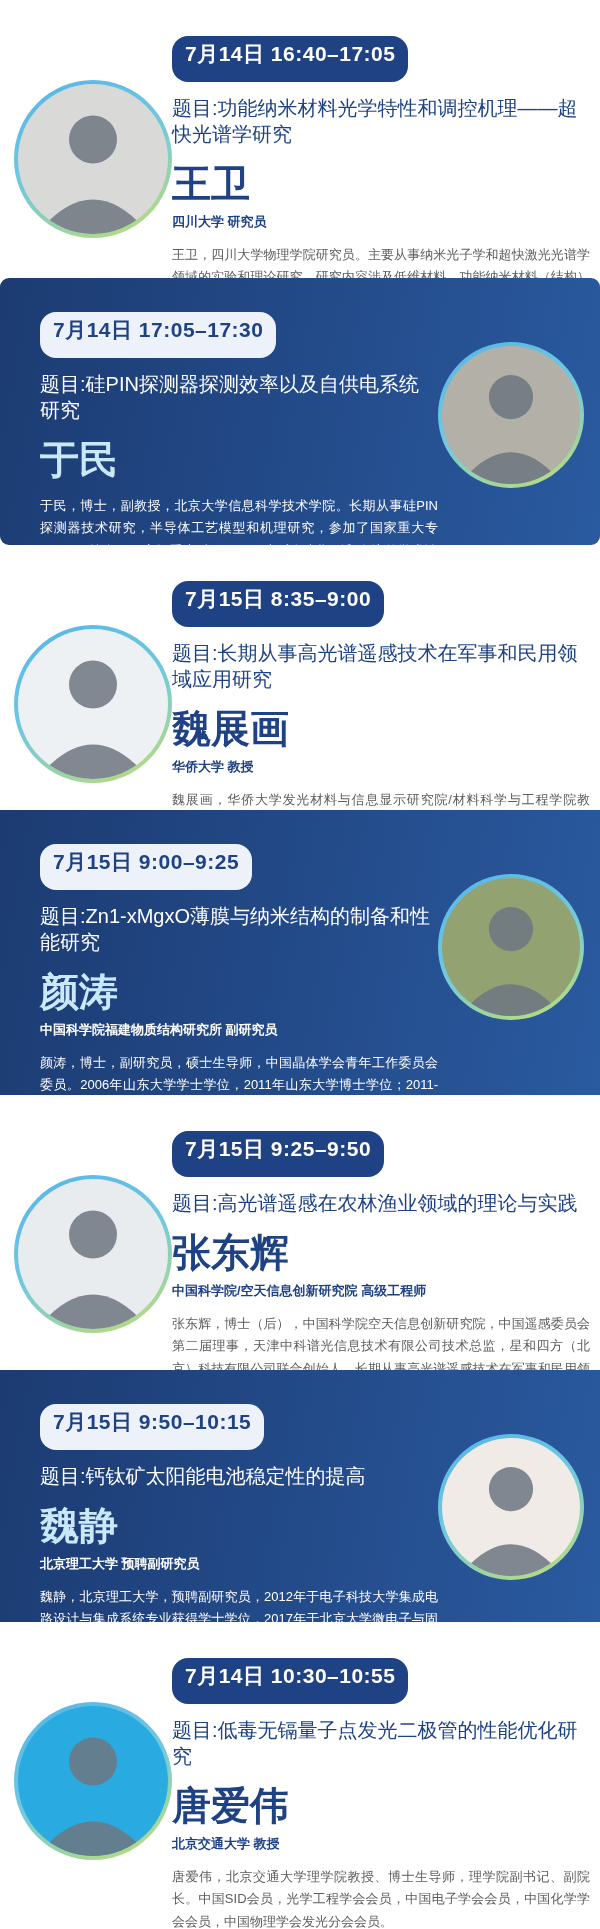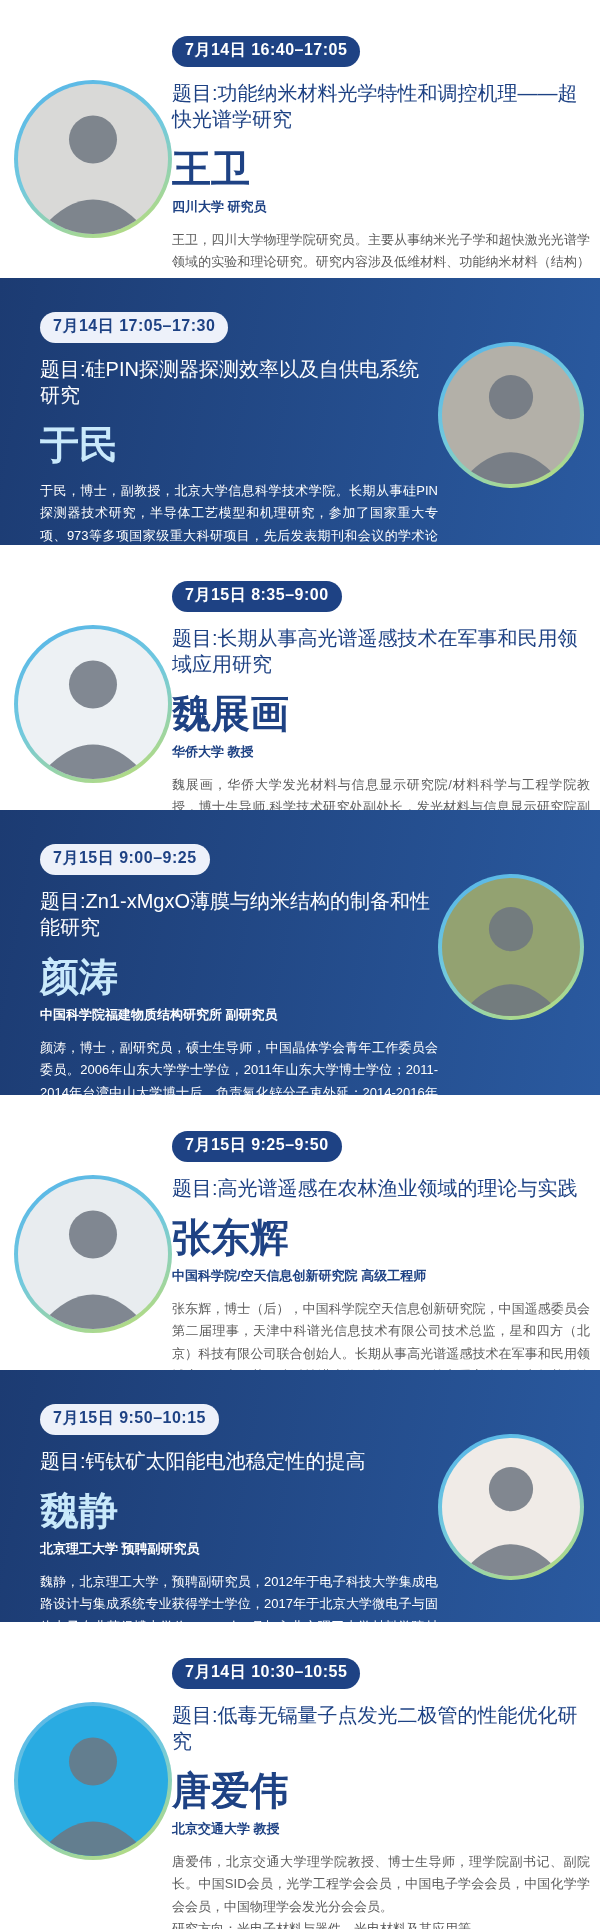--- a/index.html
+++ b/index.html
@@ -11,21 +11,21 @@
   }
   #page{width:600px;}
   .session{
     display:flex;
     box-sizing:border-box;
     overflow:hidden;
     width:600px;
   }
   
   .session:nth-of-type(1){height:278px;}
-  .session:nth-of-type(2){height:267px;}
+  .session:nth-of-type(2){height:267px;border-radius:9px;}
   .session:nth-of-type(3){height:265px;}
   .session:nth-of-type(4){height:285px;}
   .session:nth-of-type(5){height:275px;}
   .session:nth-of-type(6){height:252px;}
   .session:nth-of-type(7){height:307px;}
 
   .session.light{background:#ffffff;}
   .session.dark{background:linear-gradient(100deg,var(--dark-grad-a,#1c3b72) 0%,var(--dark-grad-b,#2a5aa0) 100%);}
 
   
@@ -45,23 +45,23 @@
   }
   .photo svg{position:absolute;left:0;top:0;width:100%;height:100%;}
 
   
   .text-col{flex:1;box-sizing:border-box;min-width:0;}
   .light .text-col{order:1;padding:36px 8px 0 0;}
   .dark  .text-col{padding:34px 0 0 40px;}
 
   .badge{
     display:inline-block;
-    padding:4px 13px 6px;
+    padding:4px 13px 14px;
     border-radius:16px;
-    font-size:16px;
+    font-size:21px;
     font-weight:bold;
     letter-spacing:.5px;
     white-space:nowrap;
     text-align:center;
   }
   .light .badge{background:var(--navy,#1e4284);color:#ffffff;}
   .dark  .badge{background:#edf1fa;color:var(--navy,#1e4284);}
 
   .title{
     margin-top:13px;

